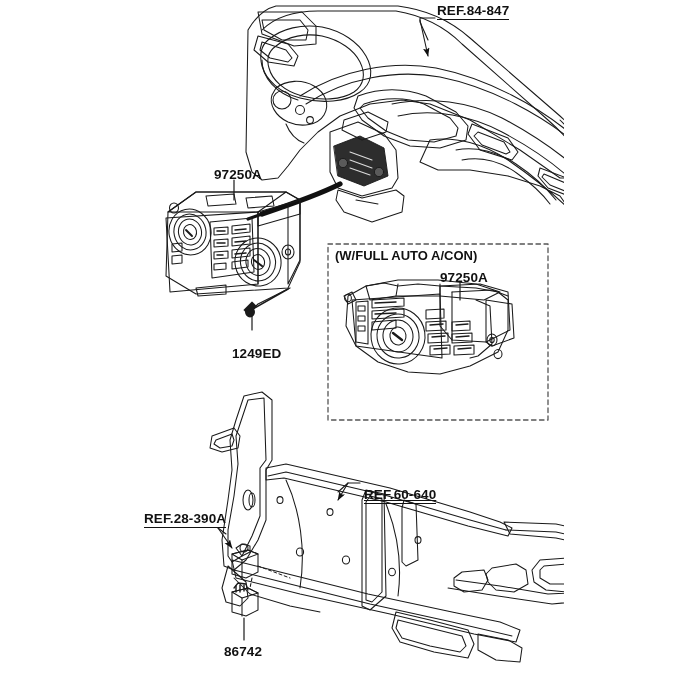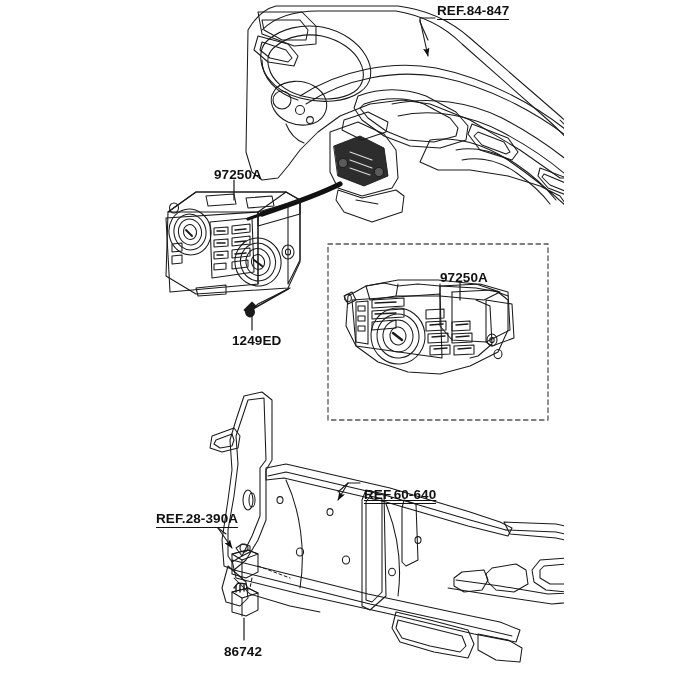--- a/index.html
+++ b/index.html
@@ -400,29 +400,30 @@
 
       <path d="M244,618 L244,640" stroke-width="1.2"></path>
 
     </g>
   </svg>
 
   <div class="callout ref" style="left:437px; top:3px;">REF.84-847</div>
 
   <div class="callout" style="left:214px; top:167px;">97250A</div>
 
-  <div class="callout" style="left:232px; top:333px;">1249ED</div>
+  <div class="callout" style="left:232px; top:346px;">1249ED</div>
 
   <div class="callout" style="left:440px; top:270px;">97250A</div>
 
   <div class="callout ref" style="left:364px; top:487px;text-decoration:underline;">REF.60-640</div>
 
-  <div class="callout ref" style="left:156px; top:511px;">REF.28-390A</div>
+  <div class="callout ref" style="left:144px; top:511px;">REF.28-390A</div>
 
   <div class="callout" style="left:224px; top:644px;">86742</div>
 
+  <div class="inset-title" style="left:335px; top:248px;">(W/FULL AUTO A/CON)</div>
 
   <div id="footer-bar">
     
     
   </div>
 
 </div>
 
 </body></html>

